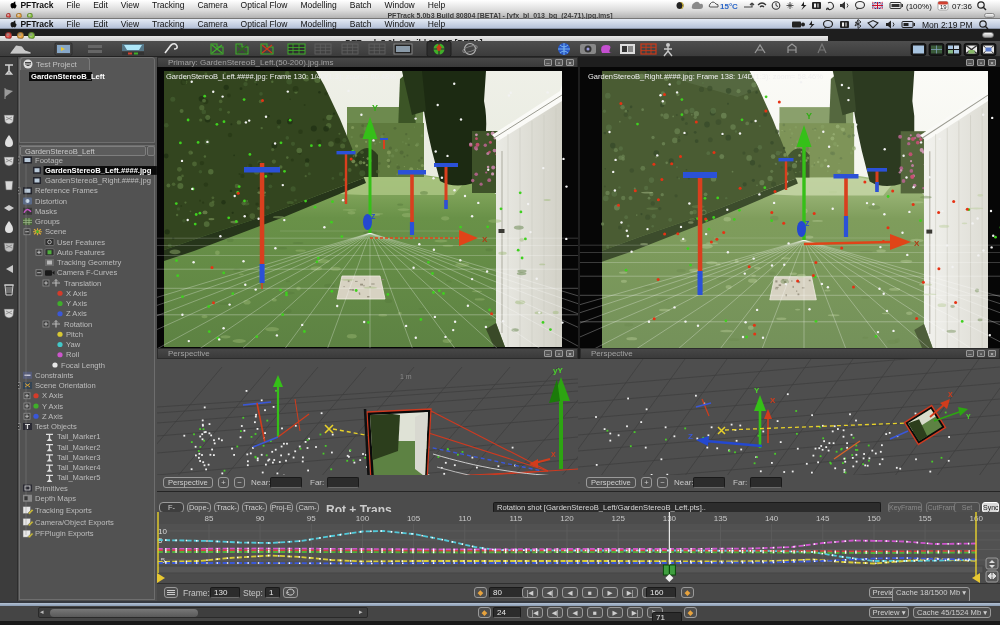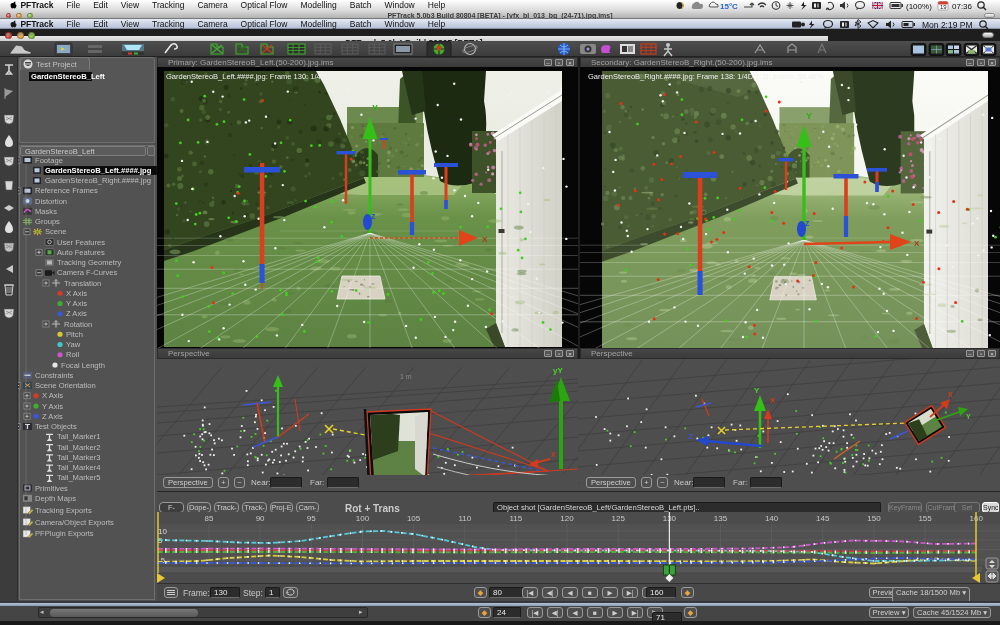--- a/index.html
+++ b/index.html
@@ -322,21 +322,20 @@
       <path d="M10,374.85 l4,-4 l1.4,1.4 l-4,4 z" fill="#c8b838" stroke="#555" stroke-width="0.5"></path>
       <text x="17" y="374.55" fill="#bdbdbd" font-size="7.6">Camera/Object Exports</text>
       <rect x="5" y="380.15" width="7.5" height="7" fill="#e8e8e8" stroke="#666" stroke-width="0.5"></rect>
       <path d="M10,386.65 l4,-4 l1.4,1.4 l-4,4 z" fill="#c8b838" stroke="#555" stroke-width="0.5"></path>
       <text x="17" y="386.34999999999997" fill="#bdbdbd" font-size="7.6">PFPlugin Exports</text>
       <g stroke="#8a8a8a" stroke-width="0.6" opacity="0.7">
         <line x1="8" y1="14" x2="8" y2="385"></line>
       </g>
     </svg>
     <div class="hdr" style="left:157px;top:57px;width:421px">Primary: GardenStereoB_Left.(50-200).jpg.ims</div>
-    <div class="hdr" style="left:580px;top:57px;width:420px">Secondary: GardenStereoB_Right.(50-200).jpg.ims</div>
     <div class="hico" style="left:544px;top:58.5px">–</div>
     <div class="hico" style="left:555px;top:58.5px">▫</div>
     <div class="hico" style="left:566px;top:58.5px">×</div>
     <div class="hico" style="left:966px;top:58.5px">–</div>
     <div class="hico" style="left:977px;top:58.5px">▫</div>
     <div class="hico" style="left:988px;top:58.5px">×</div>
     <svg class="abs" style="left:157px;top:67px" width="421" height="281" viewBox="0 0 421 281">
       <rect width="421" height="281" fill="#060606"></rect>
       <linearGradient id="skyP" x1="0" y1="0" x2="0" y2="1">
         <stop offset="0" stop-color="#eff0e8"></stop>
@@ -1971,22 +1970,22 @@
     <div class="fld" style="left:693px;top:477px;width:32px;height:11px"></div>
     <div class="lbl" style="left:733px;top:478px;font-size:8px">Far:</div>
     <div class="fld" style="left:750px;top:477px;width:32px;height:11px"></div>
     <div class="abs" style="left:157px;top:491px;width:843px;height:112px;background:#4c4c4c;border-top:1px solid #252525"></div>
     <div class="btn" style="left:159px;top:502px;width:25px;height:11px;line-height:10px;background:#3e3e3e;border-radius:4px;font-size:7.4px">F-Curve</div>
     <div class="btn" style="left:187px;top:502px;width:24px;height:11px;line-height:10px;background:#4e4e4e;border-radius:4px;font-size:7.4px">Dope-S</div>
     <div class="btn" style="left:214px;top:502px;width:25px;height:11px;line-height:10px;background:#4e4e4e;border-radius:4px;font-size:7.4px">Track-L</div>
     <div class="btn" style="left:242px;top:502px;width:25px;height:11px;line-height:10px;background:#4e4e4e;border-radius:4px;font-size:7.4px">Track-E</div>
     <div class="btn" style="left:270px;top:502px;width:23px;height:11px;line-height:10px;background:#4e4e4e;border-radius:4px;font-size:7.4px">Proj-E</div>
     <div class="btn" style="left:296px;top:502px;width:23px;height:11px;line-height:10px;background:#4e4e4e;border-radius:4px;font-size:7.4px">Cam-E</div>
-    <div class="abs" style="left:345px;top:503px;font-size:10px;color:#cccccc;font-weight:bold">Rot + Trans</div>
-    <div class="fld" style="left:493px;top:502px;width:388px;height:11px;line-height:10px;font-size:7.6px;color:#d8d8d8">Object shot [GardenStereoB_Left/GardenStereoB_Left.pts]..</div>
+    <div class="abs" style="left:326px;top:503px;font-size:12px;color:#cccccc;font-weight:bold">Rot + Trans</div>
+    <div class="fld" style="left:493px;top:502px;width:388px;height:11px;line-height:10px;font-size:7.6px;color:#d8d8d8">Rotation shot [GardenStereoB_Left/GardenStereoB_Left.pts]..</div>
     <div class="btn" style="left:888px;top:502px;width:34px;height:11px;line-height:10px;color:#8a8a8a;border-color:#777;font-size:7px">KeyFrame</div>
     <div class="btn" style="left:926px;top:502px;width:34px;height:11px;line-height:10px;color:#8a8a8a;border-color:#777;font-size:7px">CutFrame</div>
     <div class="btn" style="left:954px;top:502px;width:26px;height:11px;line-height:10px;color:#8a8a8a;border-color:#777;font-size:7px">Set Sync</div>
     <div class="btn" style="left:982px;top:502px;width:17px;height:11px;line-height:10px;background:#d8d8d8;color:#222;border-color:#fff;font-size:7px">Sync</div>
     <svg class="abs" style="left:157px;top:512px" width="843" height="71" viewBox="0 0 843 71">
       <rect width="843" height="71" fill="#4c4c4c"></rect>
       <rect y="12" width="843" height="42" fill="#515151"></rect>
       <line x1="52.0" y1="12" x2="52.0" y2="54" stroke="#5c5c5c" stroke-width="1"></line>
       <line x1="103.1" y1="12" x2="103.1" y2="54" stroke="#5c5c5c" stroke-width="1"></line>
       <line x1="154.3" y1="12" x2="154.3" y2="54" stroke="#5c5c5c" stroke-width="1"></line>

